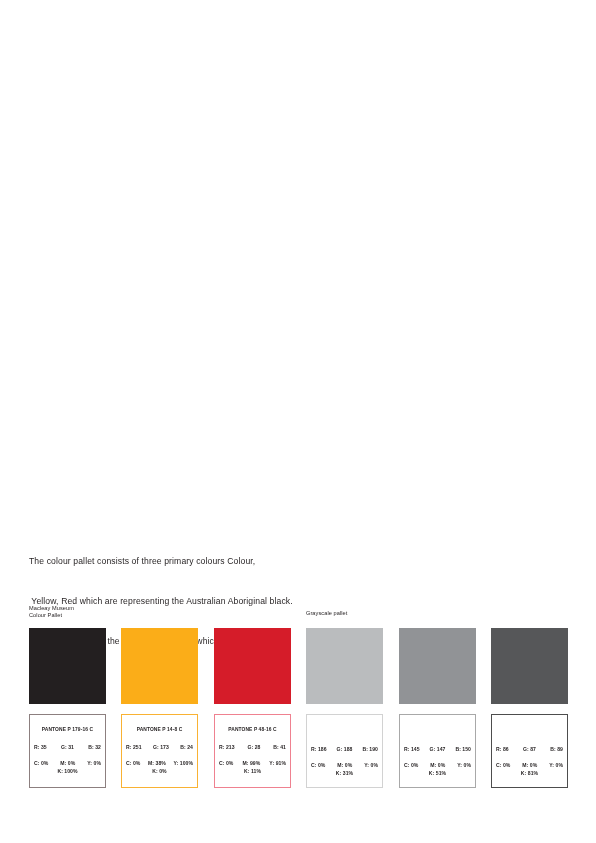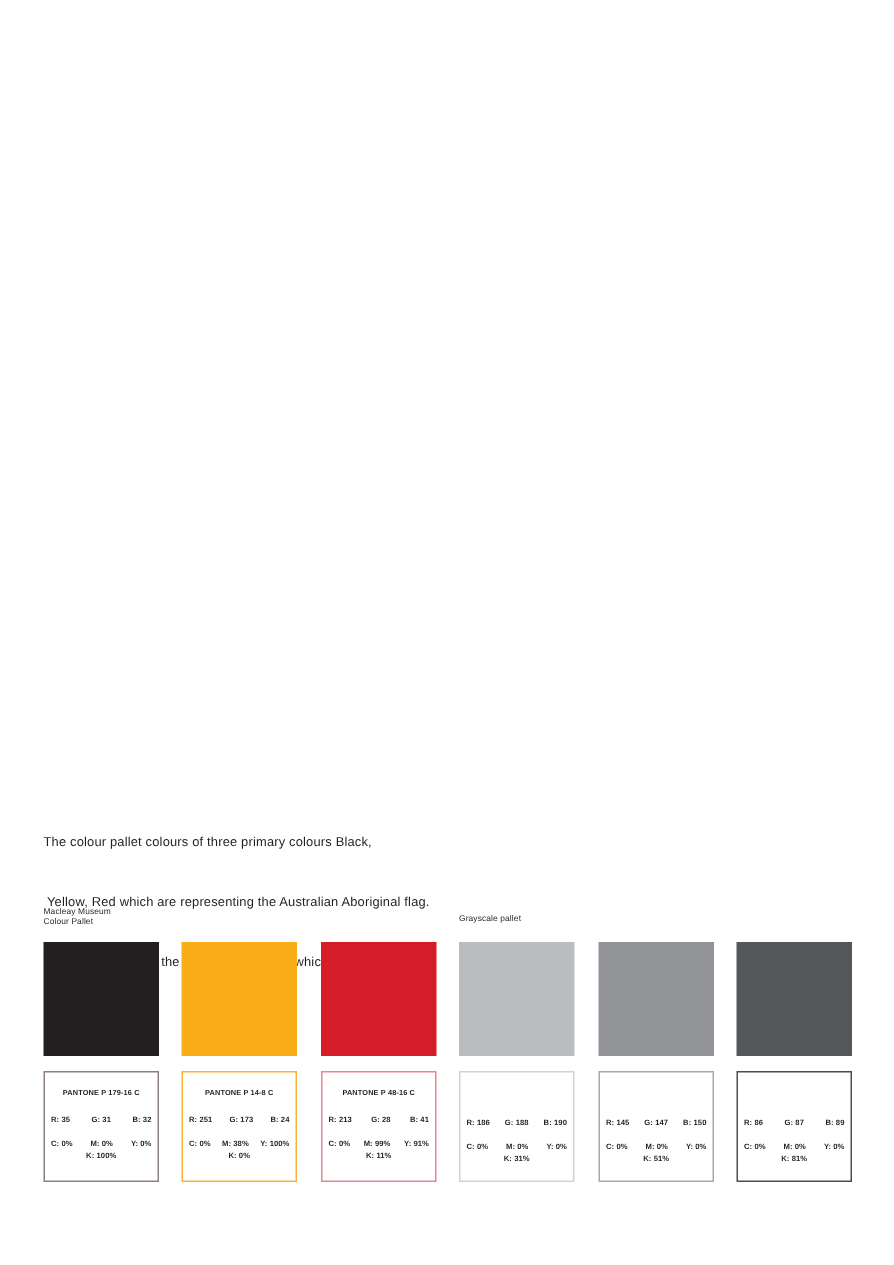--- a/index.html
+++ b/index.html
@@ -136,22 +136,22 @@
   .no-title .rgb-row { top: 31px; }
   .no-title .cmy-row { top: 47px; }
   .no-title .k-row   { top: 55px; }
 </style>
 </head>
 <body>
 
 <div id="page">
 
   <div id="intro">
-    <div>The colour pallet colours of three primary colours Black,</div>
-    <div> Yellow, Red which are representing the Australian Aboriginal flag.</div>
+    <div>The colour pallet consists of three primary colours Colour,</div>
+    <div> Yellow, Red which are representing the Australian Aboriginal black.</div>
     <div>The fourth colour is the tinted black colour which is 51%, Black.</div>
   </div>
 
   <div class="section-caption" id="caption-primary">
     <div>Macleay Museum</div>
     <div>Colour Pallet</div>
   </div>
 
   <div class="section-caption" id="caption-grayscale">Grayscale pallet</div>
 

